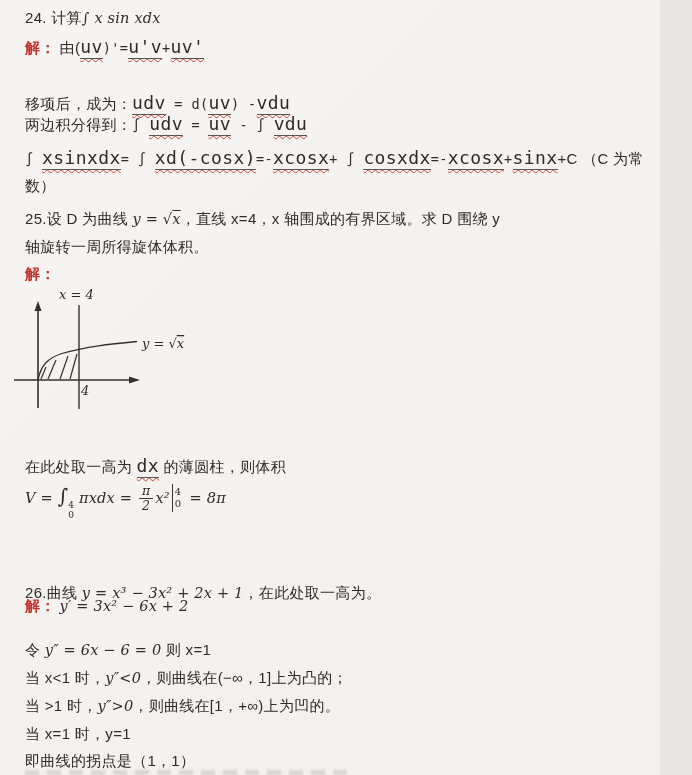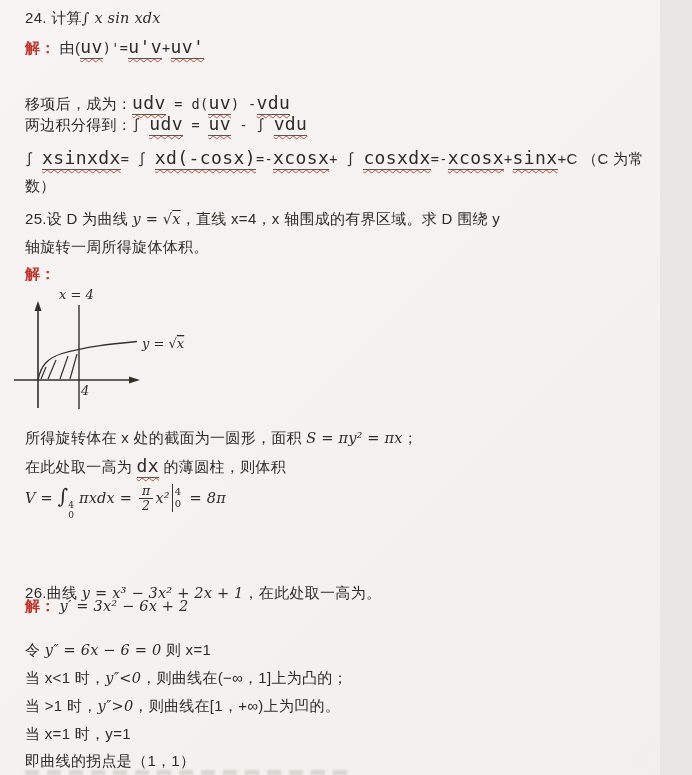--- a/index.html
+++ b/index.html
@@ -110,23 +110,20 @@
         <line x1="50" y1="91" x2="58" y2="68"></line>
         <line x1="60" y1="91" x2="67" y2="66"></line>
       </g>
 
       <text x="49" y="11" font-size="13">x = 4</text>
       <text x="132" y="60" font-size="13"><tspan>y = √</tspan><tspan text-decoration="overline">x</tspan></text>
       <text x="71" y="107" font-size="13" font-style="normal">4</text>
     </svg>
   </div>
 
-  <div class="ln" style="top:428px">
-    <span>所得旋转体在 x 处的截面为一圆形，面积 </span><span class="mi">S = πy² = πx</span><span>；</span>
-  </div>
 
   <div class="ln" style="top:456px">
     <span>在此处取一高为 </span><span class="tm">dx</span><span> 的薄圆柱，则体积</span>
   </div>
 
   <div class="ln mi" style="top:484px">
     <span>V = </span><span class="bigint">∫</span><span class="lims">
         <span>4</span>
         <span>0</span>
       </span><span> πxdx = </span><span class="frac"><span class="nu">π</span><span class="de">2</span></span><span>x²</span><span class="ebar"><span class="es">4</span><span class="eb">0</span></span><span> = 8π</span>

